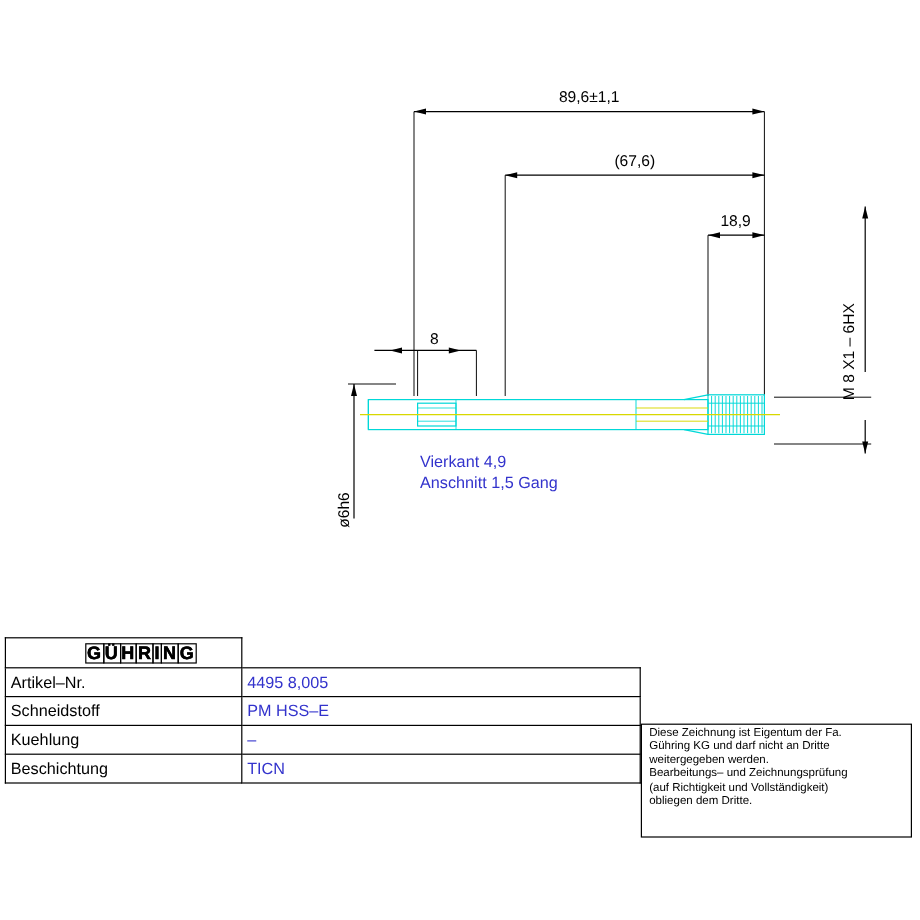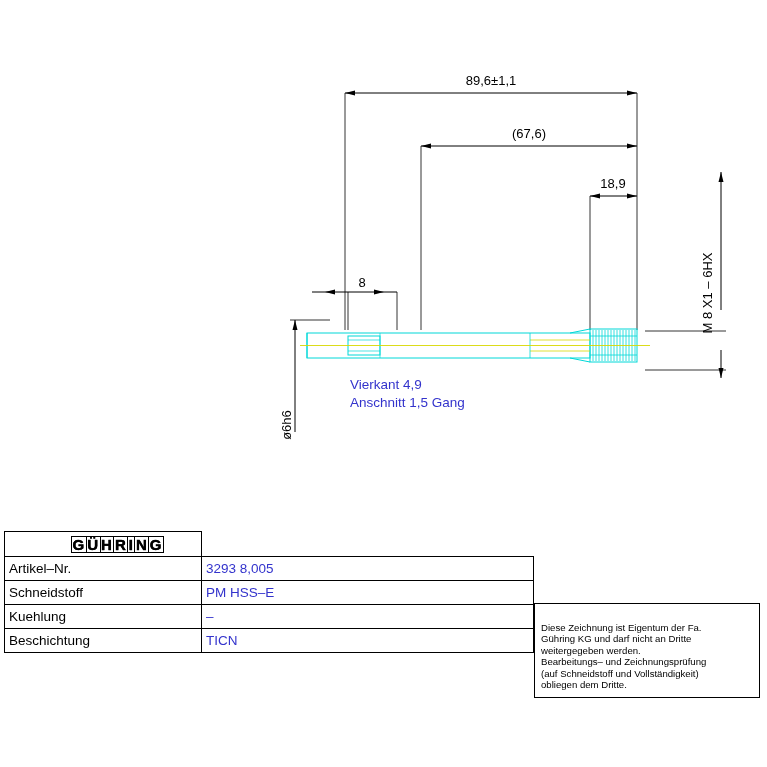--- a/index.html
+++ b/index.html
@@ -85,21 +85,21 @@
   }
   
   #notebox {
     position: absolute;
     left: 534px;
     top: 603px;
     width: 226px;
     height: 95px;
     border: 1px solid #000000;
     box-sizing: border-box;
-    padding: 18px 6px 0 6px;
+    padding: 1px 6px 0 6px;
   }
   #notebox p {
     margin: 0;
     font-family: "Liberation Sans", sans-serif;
     font-size: 9.6px;
     line-height: 11.4px;
     color: #000000;
     white-space: nowrap;
   }
 </style>
@@ -220,21 +220,21 @@
   <table id="infotable">
     <tbody>
         <tr>
       <td class="lbl" id="logocell">
         <span class="logo"><span>G</span><span>Ü</span><span>H</span><span>R</span><span>I</span><span>N</span><span>G</span></span>
       </td>
       <td class="val" style="border-left:none;border-top:none;border-right:none;border-bottom:none;background:#fff"></td>
     </tr>
     <tr>
       <td class="lbl">Artikel–Nr.</td>
-      <td class="val">3293  8,005</td>
+      <td class="val">4495  8,005</td>
     </tr>
     <tr>
       <td class="lbl">Schneidstoff</td>
       <td class="val">PM  HSS–E</td>
     </tr>
     <tr>
       <td class="lbl">Kuehlung</td>
       <td class="val">–</td>
     </tr>
     <tr>
@@ -242,17 +242,17 @@
       <td class="val">TICN</td>
     </tr>
   </tbody>
     </table>
 
   <div id="notebox">
     <p>Diese Zeichnung ist Eigentum der Fa.</p>
     <p>Gühring KG und darf nicht an Dritte</p>
     <p>weitergegeben werden.</p>
     <p>Bearbeitungs– und Zeichnungsprüfung</p>
-    <p>(auf Schneidstoff und Vollständigkeit)</p>
+    <p>(auf Richtigkeit und Vollständigkeit)</p>
     <p>obliegen dem Dritte.</p>
   </div>
 
 </div>
 
 </body></html>

